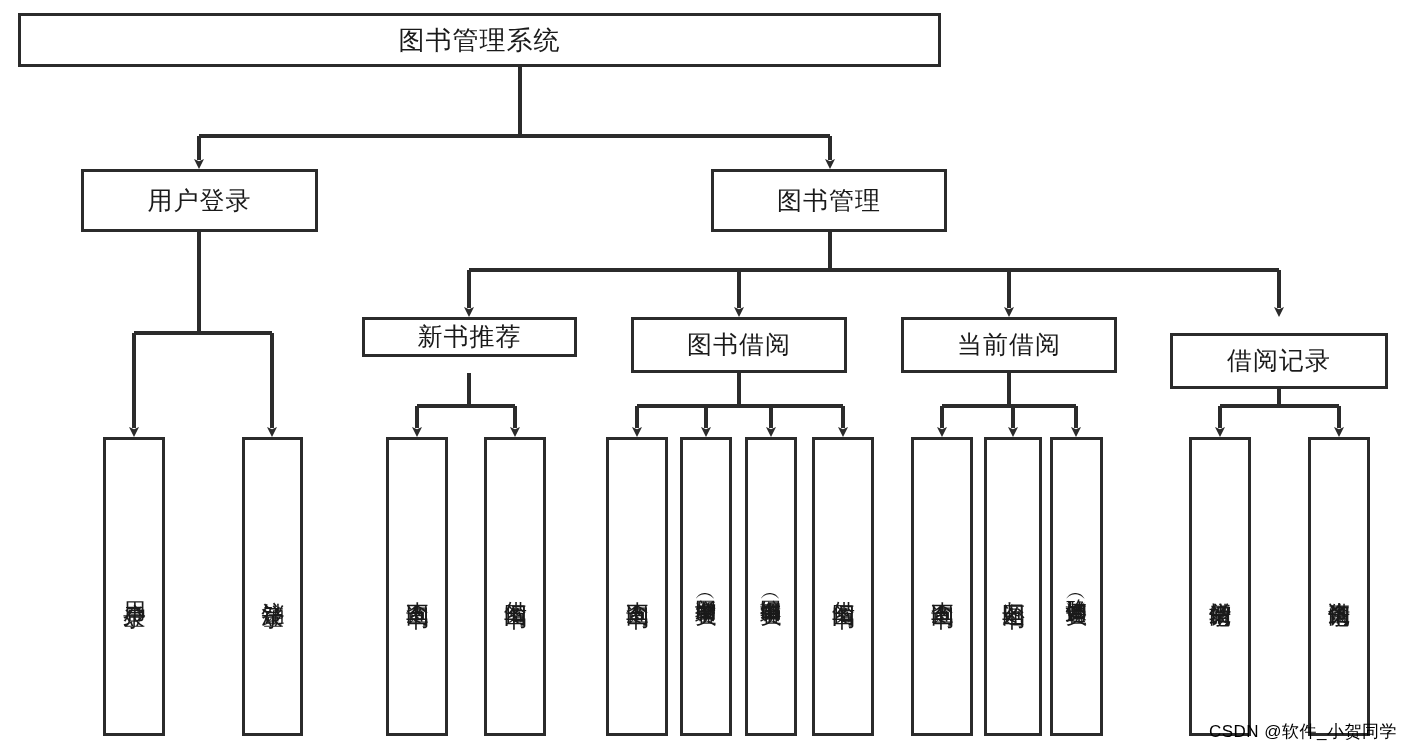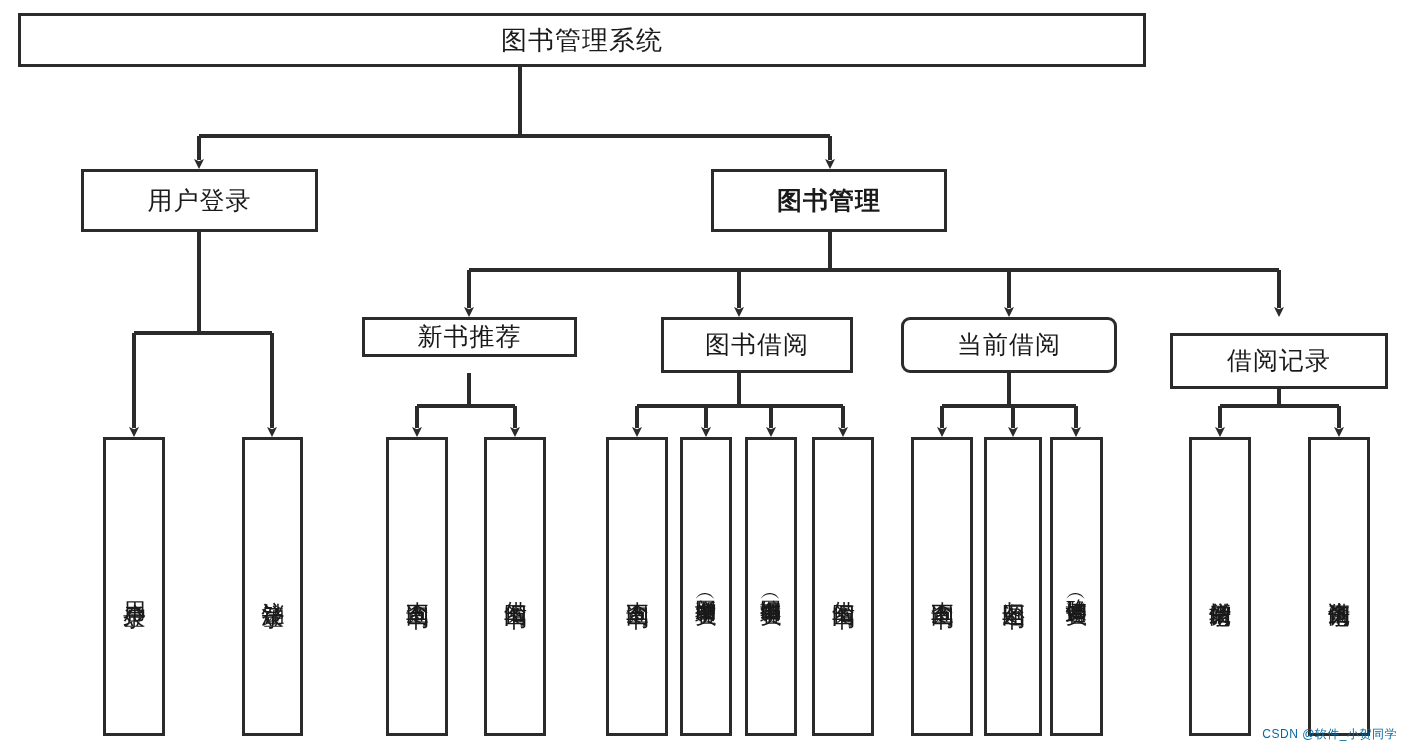--- a/index.html
+++ b/index.html
@@ -54,22 +54,22 @@
     white-space: nowrap;
     text-align: center;
   }
   .node.root {
     font-size: 26px;
   }
   .watermark {
     position: absolute;
     right: 8px;
     bottom: 4px;
-    font-size: 12px;
-    color: #0369a1;
+    font-size: 17px;
+    color: #000000;
     letter-spacing: 0.5px;
     white-space: nowrap;
   }
 </style>
 </head>
 <body>
 
 <div id="canvas">
 
   <svg id="wires" viewBox="0 0 1405 747" xmlns="http://www.w3.org/2000/svg">
@@ -115,38 +115,38 @@
       <path d="M1013,406 L1013,428" marker-end="url(#arrow)"></path>
       <path d="M1076,406 L1076,428" marker-end="url(#arrow)"></path>
 
       <path d="M1279,373 L1279,406"></path>
       <path d="M1220,406 L1339,406"></path>
       <path d="M1220,406 L1220,428" marker-end="url(#arrow)"></path>
       <path d="M1339,406 L1339,428" marker-end="url(#arrow)"></path>
     </g>
   </svg>
 
-  <div class="node horiz root" style="left:18px;top:13px;width:1128px;height:54px;text-align:right;">
+  <div class="node horiz root" style="left:18px;top:13px;width:923px;height:54px;text-align:right;">
     <span>图书管理系统</span>
   </div>
 
   <div class="node horiz" style="left:81px;top:169px;width:237px;height:63px;">
     <span>用户登录</span>
   </div>
-  <div class="node horiz" style="left:711px;top:169px;width:236px;height:63px;font-weight:bold;">
+  <div class="node horiz" style="left:711px;top:169px;width:236px;height:63px;">
     <span>图书管理</span>
   </div>
 
   <div class="node horiz" style="left:362px;top:317px;width:215px;height:40px;">
     <span>新书推荐</span>
   </div>
-  <div class="node horiz" style="left:661px;top:317px;width:192px;height:56px;">
+  <div class="node horiz" style="left:631px;top:317px;width:216px;height:56px;">
     <span>图书借阅</span>
   </div>
-  <div class="node horiz" style="left:901px;top:317px;width:216px;height:56px;border-radius:9px;">
+  <div class="node horiz" style="left:901px;top:317px;width:216px;height:56px;">
     <span>当前借阅</span>
   </div>
   <div class="node horiz" style="left:1170px;top:333px;width:218px;height:56px;">
     <span>借阅记录</span>
   </div>
 
   <div class="node vert" style="left:103px;top:437px;width:62px;height:299px;">
     <span class="vtext">用户登录</span>
   </div>
   <div class="node vert" style="left:242px;top:437px;width:61px;height:299px;">

